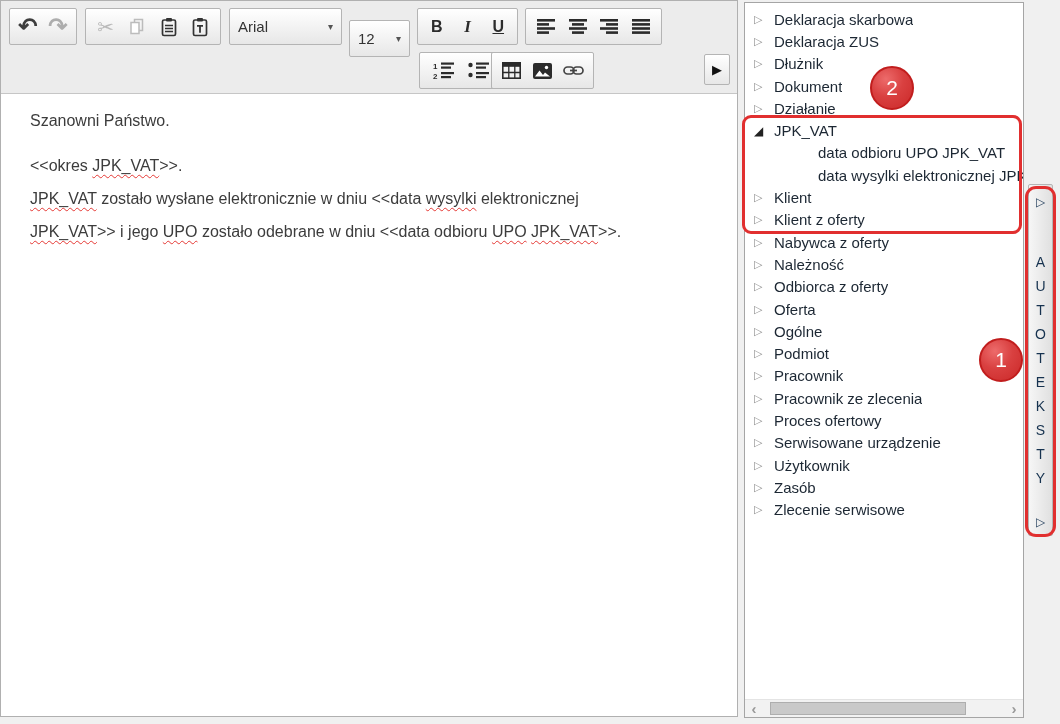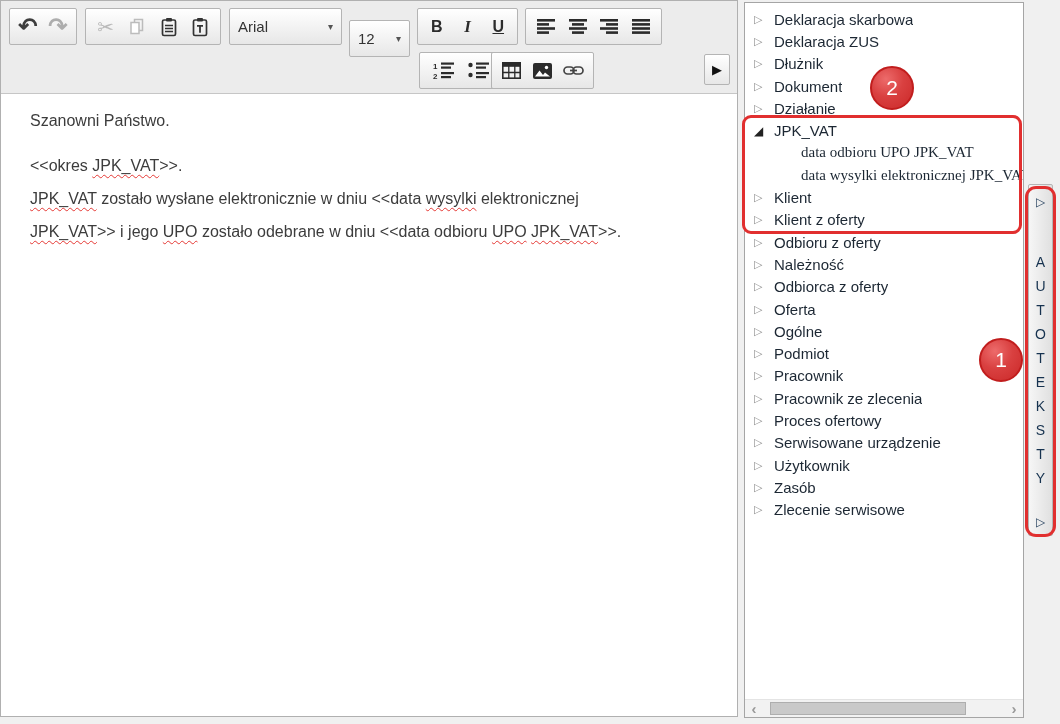--- a/index.html
+++ b/index.html
@@ -71,21 +71,21 @@
   .tree-panel {
     position:absolute; left:744px; top:2px; width:280px; height:716px;
     background:#fff; border:1px solid #a5a5a5; overflow:hidden;
   }
   .tree-list { padding-top:5px; }
   .trow {
     display:flex; align-items:center; height:22.3px;
     padding-left:9px; font-size:15px; color:#1c2733;
     white-space:nowrap; cursor:pointer;
   }
-  .trow.child { padding-left:36px;font-family:Liberation Serif, serif; }
+  .trow.child { padding-left:53px; }
   .twisty { width:20px; font-size:11px; color:#8c8c8c; flex:none; }
   .twisty.expanded { color:#222; font-size:12px; }
   .tlabel { overflow:hidden; }
 
   .hscroll {
     position:absolute; left:0; right:0; bottom:0; height:18px;
     background:#f2f2f2; display:flex; align-items:center;
     border-top:1px solid #e4e4e4;
   }
   .hs-arrow {
@@ -327,21 +327,21 @@
       <div class="trow">
         <span class="twisty collapsed">▷</span>
         <span class="tlabel">Klient</span>
       </div>
       <div class="trow">
         <span class="twisty collapsed">▷</span>
         <span class="tlabel">Klient z oferty</span>
       </div>
       <div class="trow">
         <span class="twisty collapsed">▷</span>
-        <span class="tlabel">Odbioru z oferty</span>
+        <span class="tlabel">Nabywca z oferty</span>
       </div>
       <div class="trow">
         <span class="twisty collapsed">▷</span>
         <span class="tlabel">Należność</span>
       </div>
       <div class="trow">
         <span class="twisty collapsed">▷</span>
         <span class="tlabel">Odbiorca z oferty</span>
       </div>
       <div class="trow">

